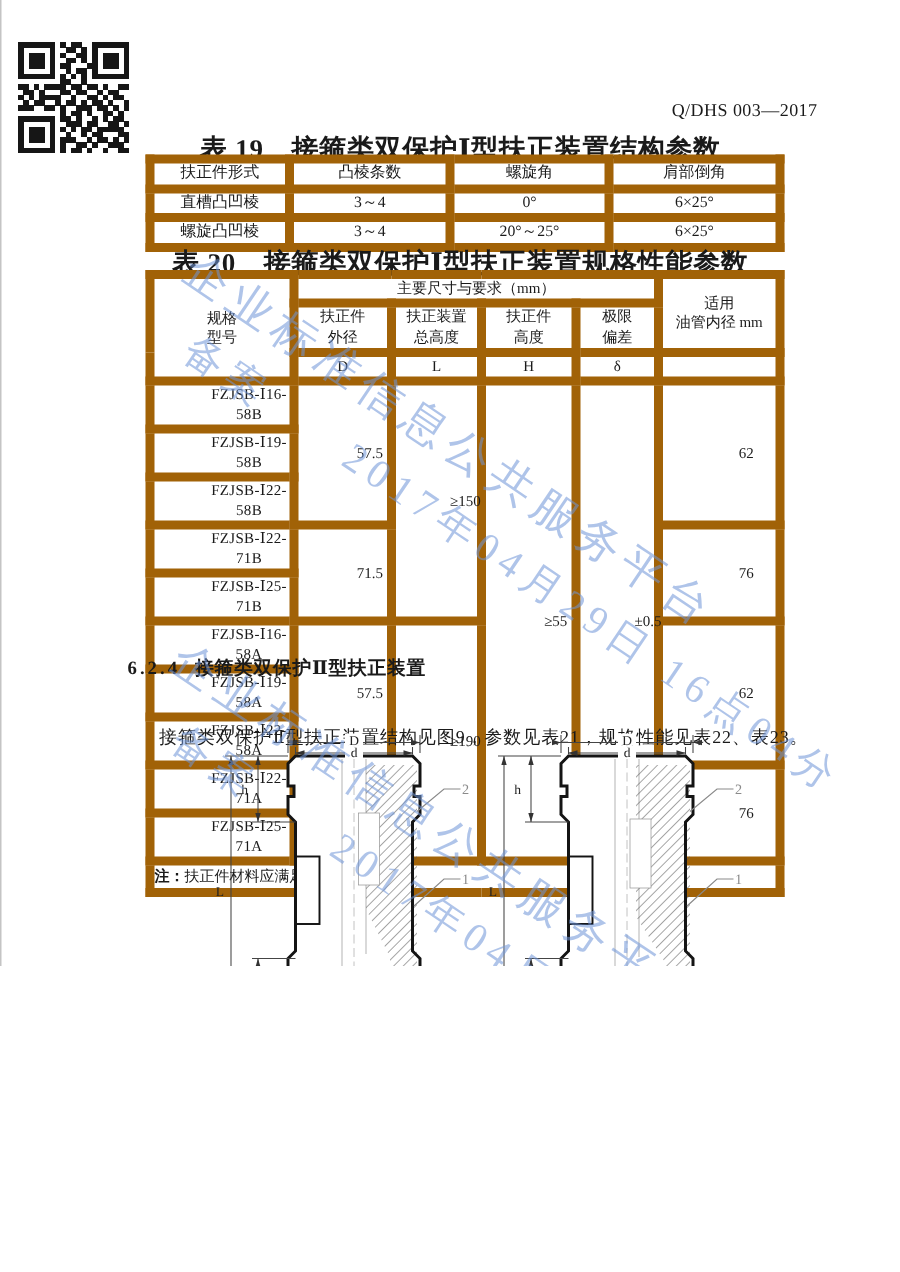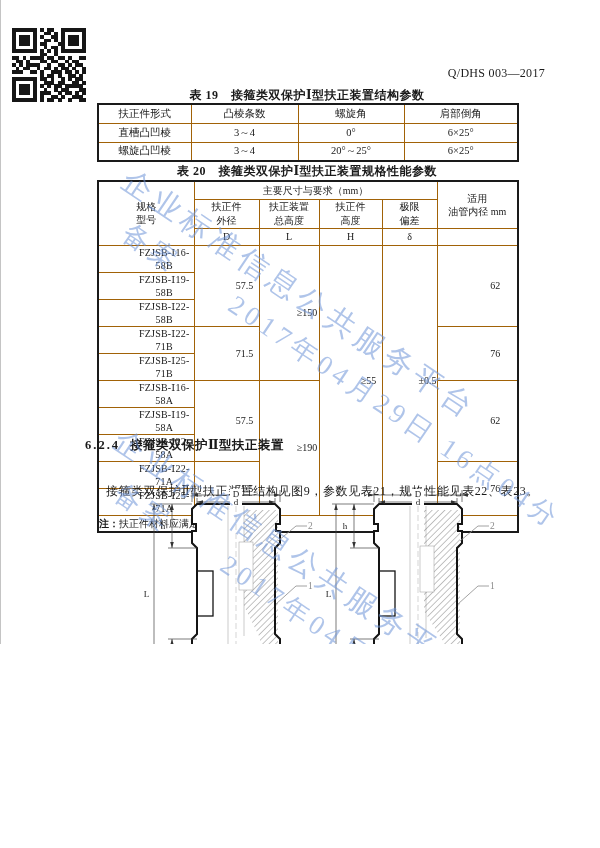--- a/index.html
+++ b/index.html
@@ -10,28 +10,28 @@
     overflow:hidden;
     text-decoration:underline;
   }
   .edge-line { position:absolute; left:0; top:0; width:1px; height:100%; background:#c4c4c4; }
 
   .doc-number { position:absolute; top:66px; left:0; width:545px; text-align:right; font-size:12px; letter-spacing:.3px; }
 
   .qr { position:absolute; left:12px; top:28px; width:74px; height:74px; }
   .qr svg { width:74px; height:74px; fill:#161616; shape-rendering:crispEdges; }
 
-  .tbl-title { position:absolute; left:90px; width:434px; text-align:center; font-weight:bold; font-size:12px; letter-spacing:.5px; }
+  .tbl-title { position:absolute; left:90px; width:434px; text-align:center; font-weight:bold; font-size:18px; letter-spacing:.5px; }
   .t19-title { top:87px; }
   .t20-title { top:163px; }
 
   table.tbl { position:absolute; left:97px; width:420px; border-collapse:collapse; table-layout:fixed;
               border:2px solid #1a1a1a; }
   table.tbl th, table.tbl td {
-    border:1px solid #a16207; font-weight:normal; text-align:center; vertical-align:middle;
+    border:6px solid #a16207; font-weight:normal; text-align:center; vertical-align:middle;
     padding:0; font-size:10.5px; line-height:1.3; background:transparent;
   }
   #table19 { top:103px; }
   #table19 td, #table19 th { height:19px; }
   #table20 { top:180px; font-size:10px; }
   #table20 th, #table20 td { font-size:10px; }
   #table20 .hrow1 th { height:18px; }
   #table20 .hrow2 th { height:29px; line-height:1.35; }
   #table20 .hrow3 th { height:17px; }
   #table20 td.data { height:16px;padding-left:36px; }

